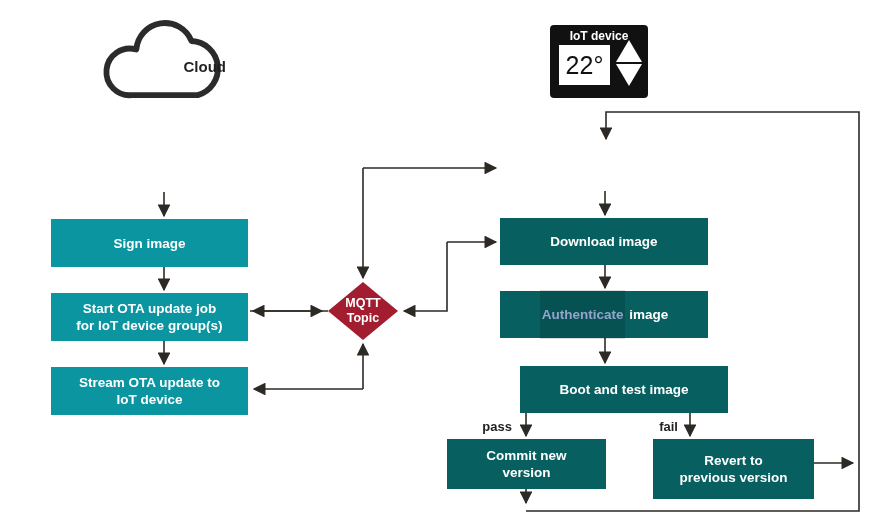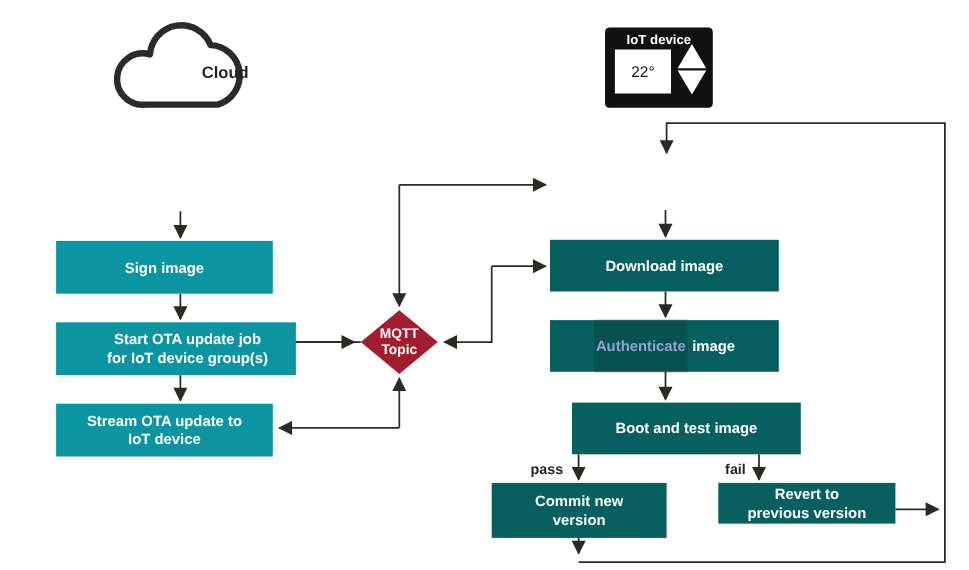--- a/index.html
+++ b/index.html
@@ -24,21 +24,21 @@
   .auth-link{color:var(--link_text);background:rgba(0,0,0,0.14);padding:17px 2px;cursor:pointer;}
   
   .cloud-wrap{position:absolute;left:96px;top:8px;width:140px;height:100px;}
   .cloud-text{position:absolute;left:106px;top:58px;width:120px;text-align:right;
               color:var(--text_dark);font-weight:bold;font-size:15px;}
   
   .iot{position:absolute;left:550px;top:25px;width:98px;height:73px;background:#111;border-radius:4px;}
   .iot-label{position:absolute;left:0;top:4px;width:100%;text-align:center;color:#fff;
              font-weight:bold;font-size:12px;}
   .iot-temp{position:absolute;left:9px;top:20px;width:51px;height:40px;background:#fff;
-            display:flex;align-items:center;justify-content:center;color:#111;font-size:14px;}
+            display:flex;align-items:center;justify-content:center;color:#111;font-size:25px;}
   .tri{position:absolute;width:0;height:0;left:66px;}
   .tri-up{top:15px;border-left:13px solid transparent;border-right:13px solid transparent;
           border-bottom:22px solid #fff;}
   .tri-down{top:39px;border-left:13px solid transparent;border-right:13px solid transparent;
             border-top:22px solid #fff;}
   
   .mqtt-text{position:absolute;left:323px;top:291px;width:80px;height:40px;display:flex;
              align-items:center;justify-content:center;text-align:center;color:#fff;
              font-weight:bold;font-size:12.5px;line-height:15px;white-space:pre-line;}
 </style>
@@ -93,21 +93,21 @@
   <div class="iot">
     <div class="iot-label">IoT device</div>
     <div class="iot-temp">22°</div>
     <div class="tri tri-up"></div>
     <div class="tri tri-down"></div>
   </div>
 
   <div class="box cloud-step" style="top:219px;height:48px;">
     <span class="lbl">Sign image</span>
   </div>
-  <div class="box cloud-step" style="top:293px;height:48px;padding-left:21px;">
+  <div class="box cloud-step" style="top:293px;height:48px;">
     <span class="lbl">Start OTA update job
 for IoT device group(s)</span>
   </div>
   <div class="box cloud-step" style="top:367px;height:48px;">
     <span class="lbl">Stream OTA update to
 IoT device</span>
   </div>
 
   <div class="mqtt-text">MQTT
 Topic</div>
@@ -122,18 +122,18 @@
     <span class="lbl">Boot and test image</span>
   </div>
 
   <div class="small-label" style="left:468px;top:419px;width:44px;text-align:right;">pass</div>
   <div class="small-label" style="left:640px;top:419px;width:38px;text-align:right;">fail</div>
 
   <div class="box device-step" style="left:447px;top:439px;width:159px;height:50px;">
     <span class="lbl">Commit new
 version</span>
   </div>
-  <div class="box device-step" style="left:653px;top:439px;width:161px;height:37px;">
+  <div class="box device-step" style="left:653px;top:439px;width:161px;height:60px;">
     <span class="lbl">Revert to
 previous version</span>
   </div>
 
 </div>
 
 </body></html>

